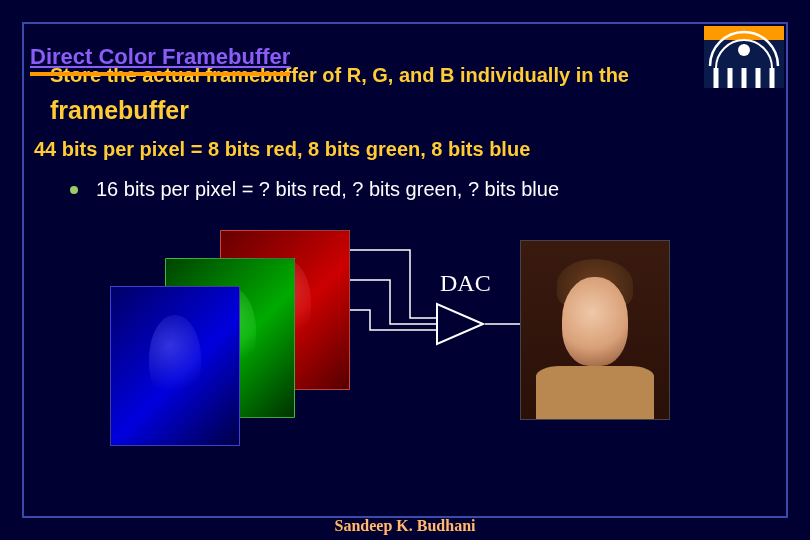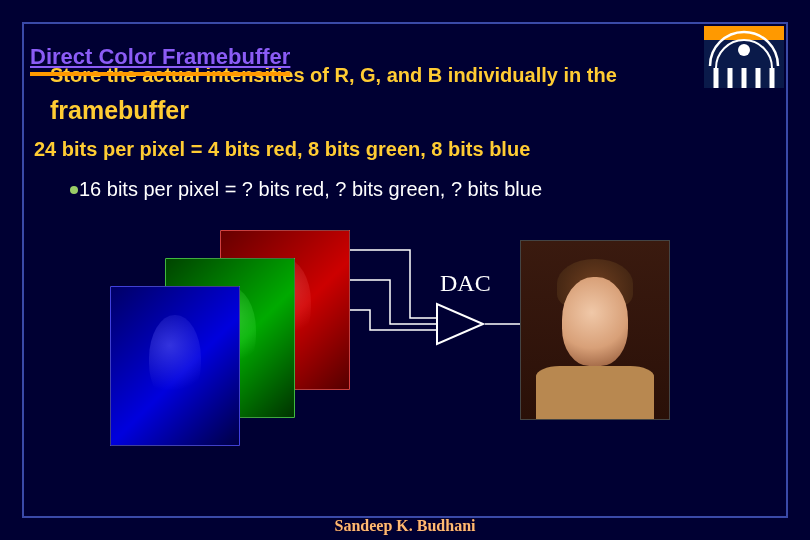--- a/index.html
+++ b/index.html
@@ -51,21 +51,21 @@
     left: 34px; top: 138px;
     font-size: 20px;
     font-weight: bold;
     color: #ffcc33;
   }
   .bullet-row {
     position: absolute;
     left: 70px; top: 178px;
     display: flex;
     align-items: center;
-    gap: 1px;
+    gap: 18px;
   }
   .bullet-dot {
     width: 8px; height: 8px;
     background: #99cc66;
     border-radius: 50%;
   }
   .bullet-text {
     font-size: 20px;
     color: #fff;
   }
@@ -163,23 +163,23 @@
     <line x1="12" y1="42" x2="12" y2="62" stroke="#fff" stroke-width="5"></line>
     <line x1="26" y1="42" x2="26" y2="62" stroke="#fff" stroke-width="5"></line>
     <line x1="40" y1="42" x2="40" y2="62" stroke="#fff" stroke-width="5"></line>
     <line x1="54" y1="42" x2="54" y2="62" stroke="#fff" stroke-width="5"></line>
     <line x1="68" y1="42" x2="68" y2="62" stroke="#fff" stroke-width="5"></line>
   </svg>
 </div>
 
 <div class="title">Direct Color Framebuffer</div>
 
-<div class="line1">Store the actual intensities of R, G, and B individually in the</div>
+<div class="line1">Store the actual framebuffer of R, G, and B individually in the</div>
 <div class="line1b">framebuffer</div>
-<div class="line2">24 bits per pixel = 4 bits red, 8 bits green, 8 bits blue</div>
+<div class="line2">44 bits per pixel = 8 bits red, 8 bits green, 8 bits blue</div>
 
 <div class="bullet-row">
   <div class="bullet-dot"></div>
   <div class="bullet-text">16 bits per pixel = ? bits red, ? bits green, ? bits blue</div>
 </div>
 
 <div class="diagram">
   <svg class="connectors" width="560" height="230">
     <polyline points="240,20 300,20 300,88 328,88" fill="none" stroke="#fff" stroke-width="1.5"></polyline>
     <polyline points="185,50 280,50 280,94 328,94" fill="none" stroke="#fff" stroke-width="1.5"></polyline>

